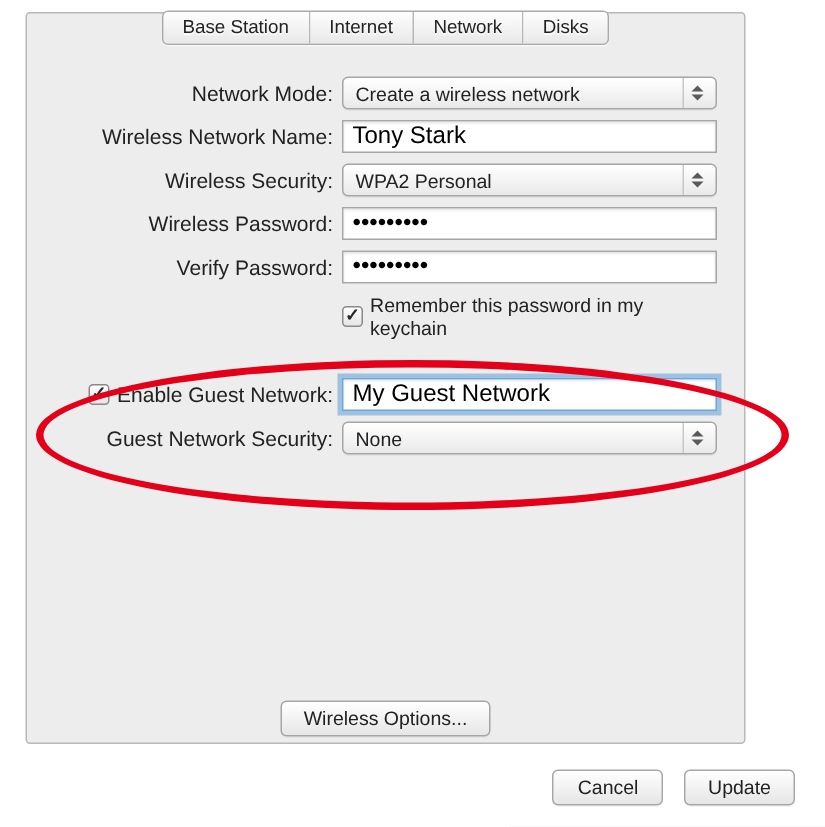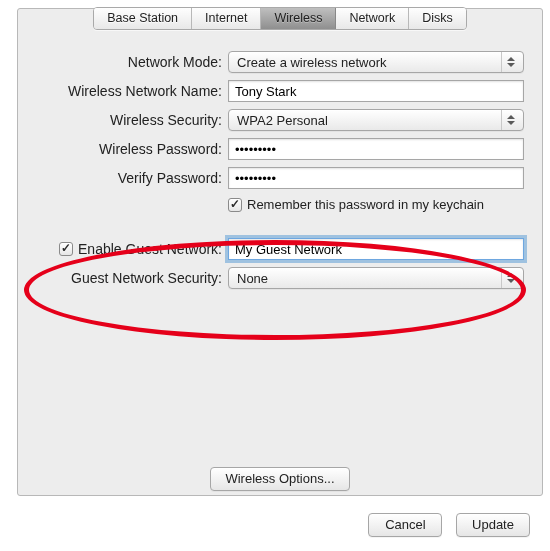--- a/index.html
+++ b/index.html
@@ -11,21 +11,21 @@
     font-family: "Lucida Grande", "Helvetica Neue", Arial, sans-serif;
     font-size: 13px;
     background: #fff;
     color: #222;
     position: relative;
   }
   .panel {
     position: absolute;
     left: 17px;
     top: 8px;
-    width: 526px;
+    width: 480px;
     height: 488px;
     background: #ededed;
     border: 1px solid #b8b8b8;
     border-radius: 3px;
   }
   .tabbar {
     position: absolute;
     top: -2px;
     left: 0;
     right: 0;
@@ -115,21 +115,21 @@
   }
   .select .arrows::after {
     border-top: 4px solid #5a5a5a;
   }
   .textinput {
     height: 22px;
     width: 100%;
     border: 1px solid #a6a6a6;
     background: #fff;
     padding: 0 6px;
-    font-size: 13px;
+    font-size: 16px;
     font-family: inherit;
     outline: none;
     box-shadow: inset 0 1px 2px rgba(0,0,0,0.12);
   }
   .textinput.focused {
     border-color: #6ea7e0;
     box-shadow: 0 0 0 3px rgba(94,158,214,0.55), inset 0 1px 2px rgba(0,0,0,0.1);
   }
   .chk {
     display: inline-flex;
@@ -199,21 +199,20 @@
 </style>
 </head>
 <body>
 
 <div class="panel">
 
   <div class="tabbar">
     <div class="tabbar-inner">
       <div class="tab">Base Station</div>
       <div class="tab">Internet</div>
-      <div class="tab active">Wireless</div>
       <div class="tab">Network</div>
       <div class="tab">Disks</div>
     </div>
   </div>
 
   <div class="form">
 
     <div class="row">
       <div class="lbl">Network Mode:</div>
       <div class="ctl">

